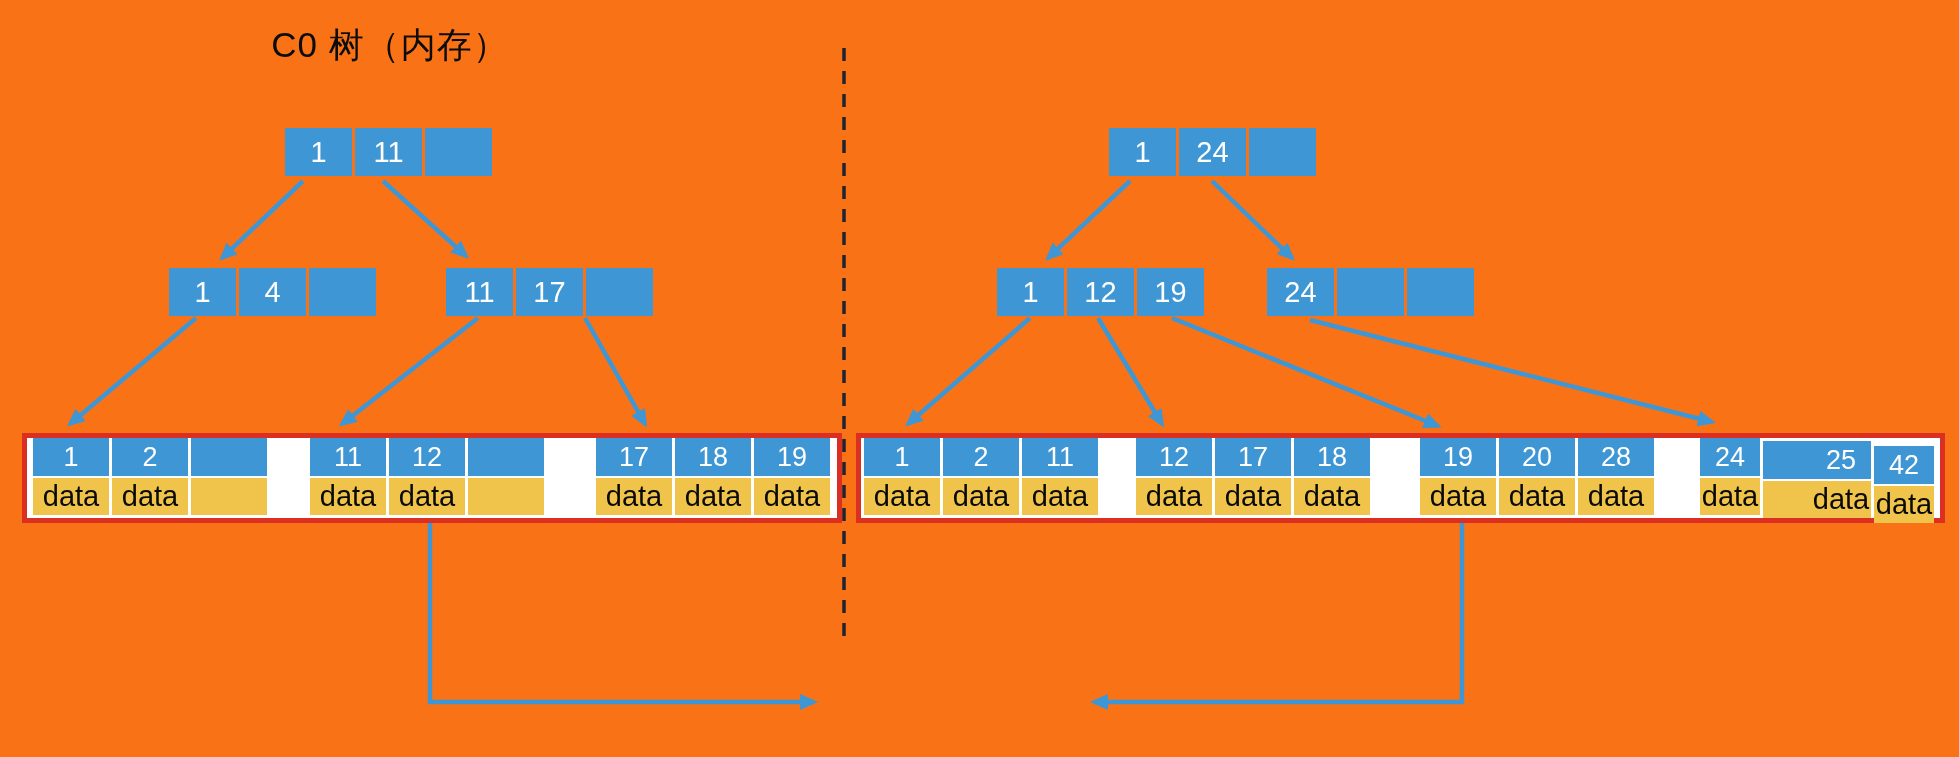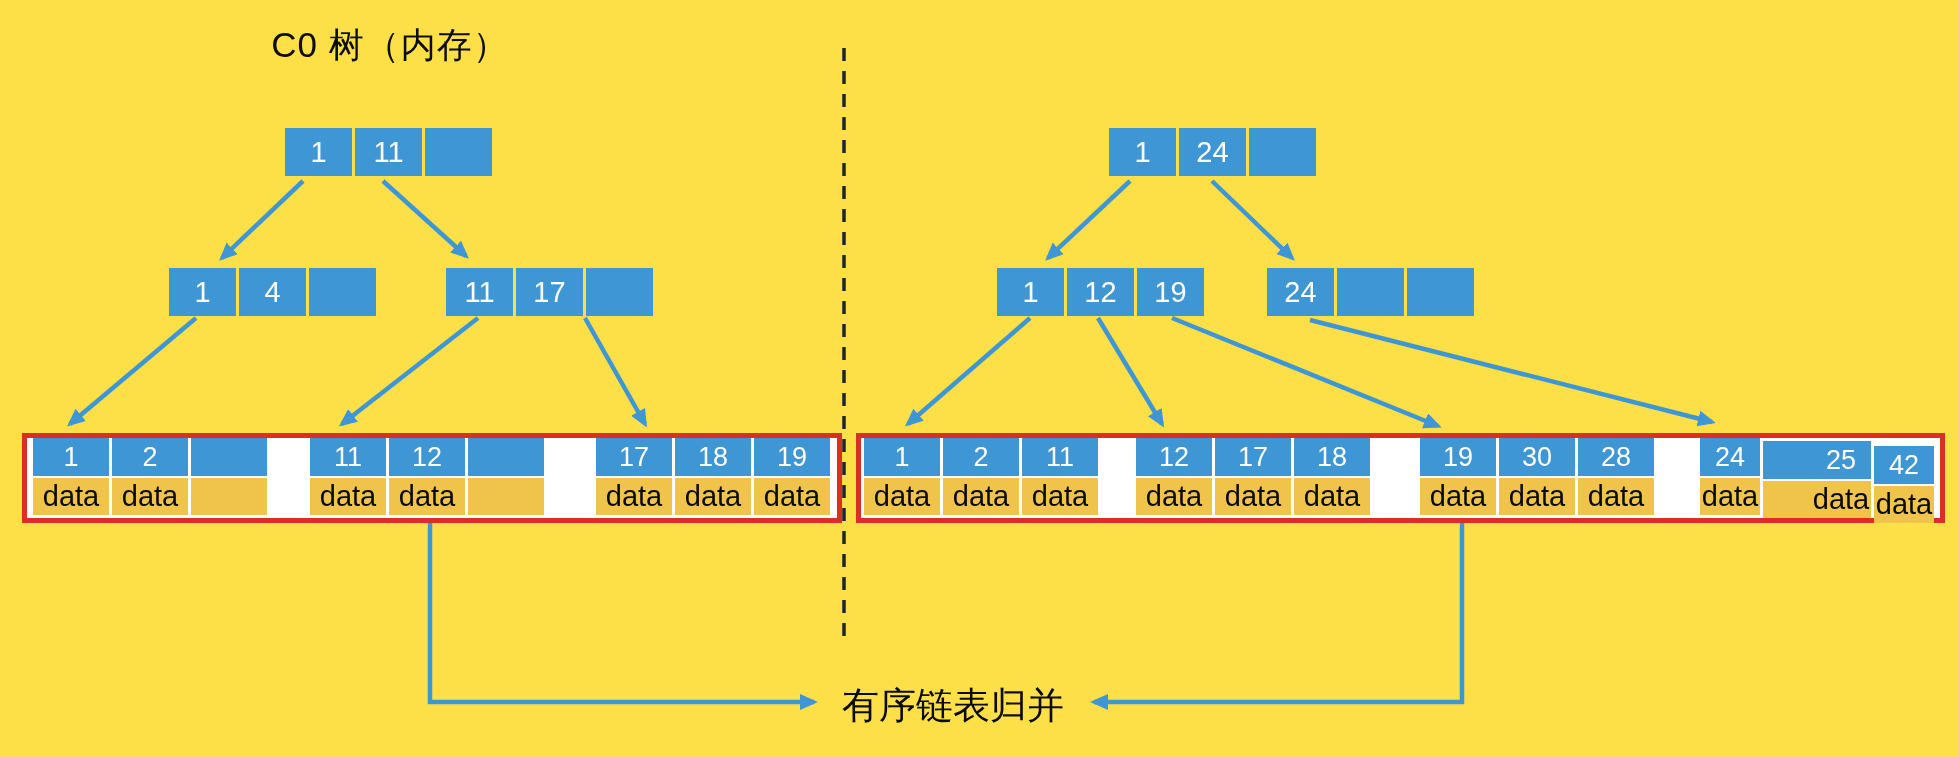--- a/index.html
+++ b/index.html
@@ -1,17 +1,17 @@
 <!DOCTYPE html>
 <html><head>
 <meta charset="utf-8">
 <style>
   html,body{margin:0;padding:0;background:#ffffff;}
   .canvas{
-    position:relative;width:1959px;height:757px;background:#fde047;
+    position:relative;width:1959px;height:757px;background:#f97316;
     font-family:"Liberation Sans","DejaVu Sans",sans-serif;overflow:hidden;
   }
   .svg-layer{position:absolute;left:0;top:0;width:1959px;height:757px;}
   .arr{stroke:#3E96D5;stroke-width:4.5;fill:none;}
   .arr2{stroke:#3E96D5;stroke-width:4;fill:none;}
 
   .title{
     position:absolute;top:22px;width:420px;text-align:center;
     font-size:35px;font-weight:500;color:#0c0c0c;letter-spacing:1px;
   }
@@ -179,21 +179,21 @@
     </div>
     <div class="leaf-row datas">
       <div class="data-cell">data</div>
       <div class="data-cell">data</div>
       <div class="data-cell">data</div>
     </div>
   </div>
   <div class="leaf-group" style="left:1420px;top:438px">
     <div class="leaf-row keys">
       <div class="key-cell">19</div>
-      <div class="key-cell">30</div>
+      <div class="key-cell">20</div>
       <div class="key-cell">28</div>
     </div>
     <div class="leaf-row datas">
       <div class="data-cell">data</div>
       <div class="data-cell">data</div>
       <div class="data-cell">data</div>
     </div>
   </div>
   <div class="leaf-group" style="left:1700px;top:438px">
     <div class="leaf-row keys">
@@ -201,15 +201,14 @@
       <div class="key-cell dy3">25</div>
       <div class="key-cell dy8">42</div>
     </div>
     <div class="leaf-row datas">
       <div class="data-cell">data</div>
       <div class="data-cell dy3">data</div>
       <div class="data-cell dy8">data</div>
     </div>
   </div>
 
-  <div class="merge-label">有序链表归并</div>
 
 </div>
 
 </body></html>

